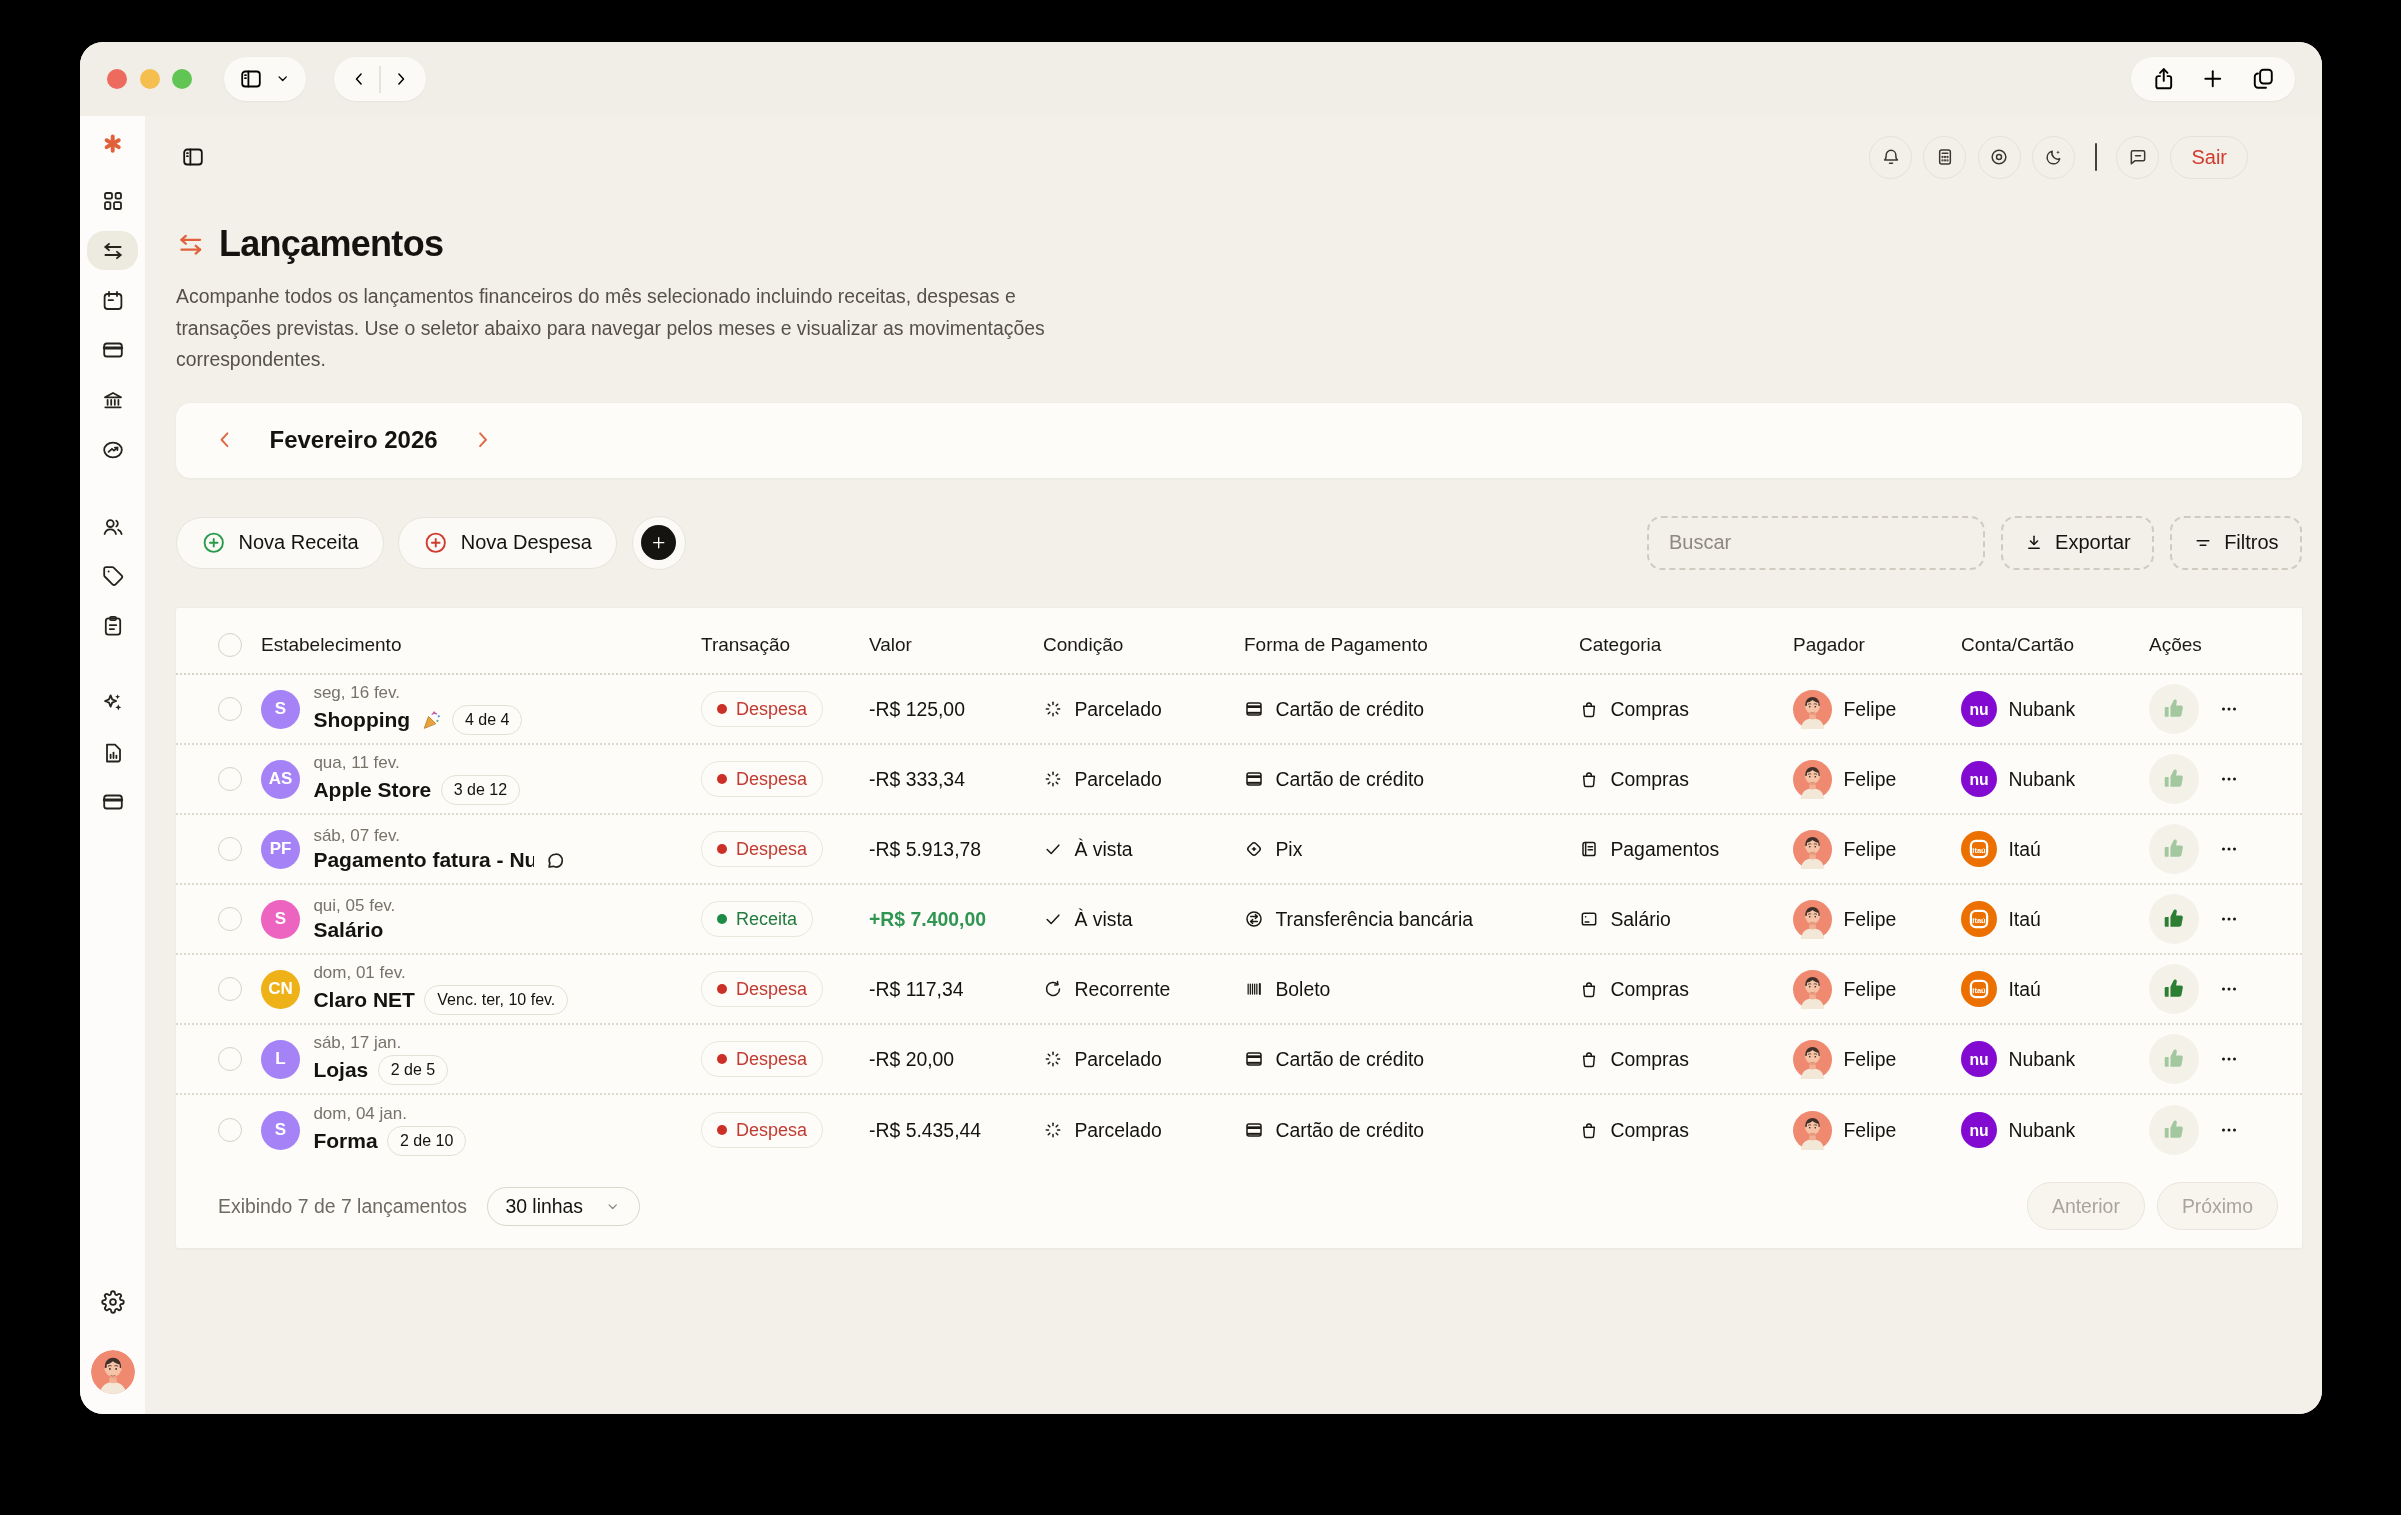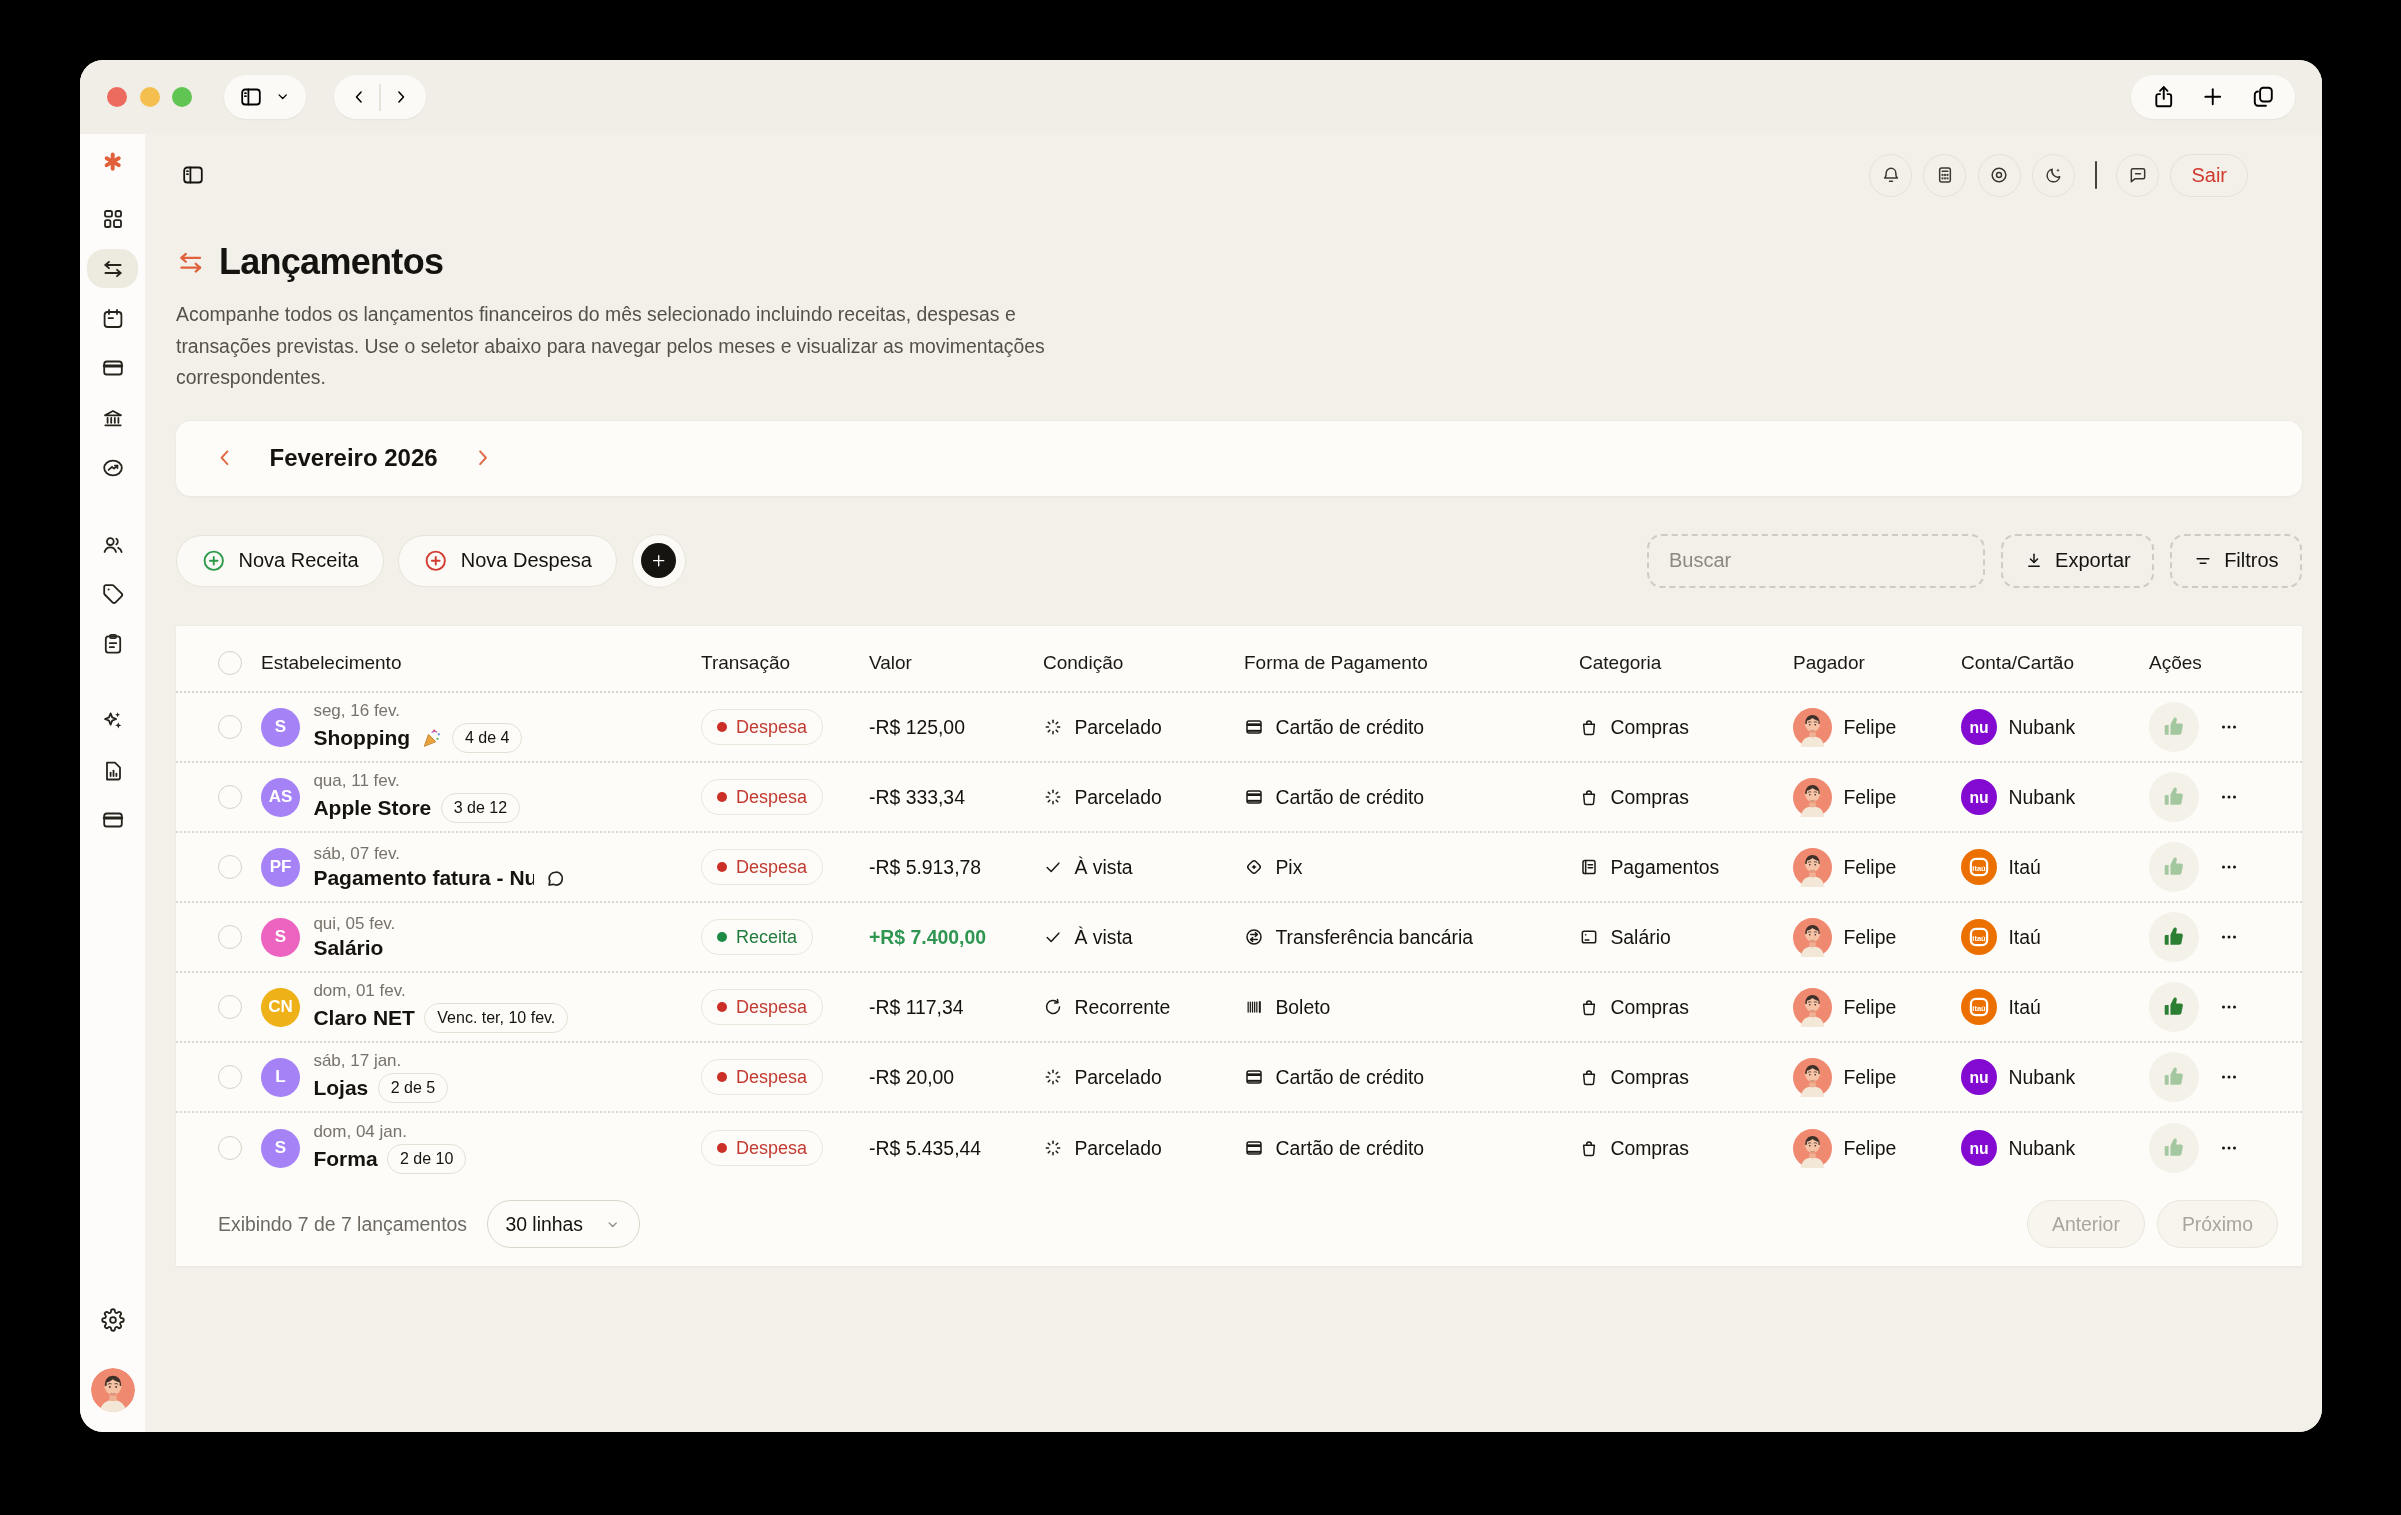--- a/index.html
+++ b/index.html
@@ -1,18 +1,18 @@
 <!DOCTYPE html>
 <html style="font-size:10.7px"><head>
 <meta charset="utf-8">
 <style>
   * { margin:0; padding:0; box-sizing:border-box; }
   html,body { width:2401px; height:1516px; background:#000; font-family:"Liberation Sans","DejaVu Sans",sans-serif; }
   .stage { position:relative; width:2401px; height:1516px; background:#000; overflow:hidden; }
-  .window { position:absolute; left:80px; top:60px; width:2242px; height:1372px; background:#f3f0e9; border-radius:23px; overflow:hidden; box-shadow:0 20px 54px rgba(0,0,0,.6); display:flex; flex-direction:column; }
+  .window { position:absolute; left:80px; top:42px; width:2242px; height:1372px; background:#f3f0e9; border-radius:23px; overflow:hidden; box-shadow:0 20px 54px rgba(0,0,0,.6); display:flex; flex-direction:column; }
 
   
   .titlebar { height:74px; background:#f1eee7; display:flex; align-items:center; padding:0 27px; flex:none; }
   .traffic { display:flex; gap:12.7px; margin-right:32px; }
   .tl { width:20px; height:20px; border-radius:50%; border:none; }
   .tl.red{background:#ed6a5f;} .tl.yellow{background:#f5bf4f;} .tl.green{background:#61c554;}
   .tb-pill { background:#fbfaf6; border-radius:23px; height:44px; display:flex; align-items:center; padding:0 14.7px; gap:10.7px; box-shadow:0 0.7px 2px rgba(0,0,0,.06); margin-right:28px; border:none; }
   .tb-divider { width:1.3px; height:27px; background:#e7e3da; }
   .tb-btn { background:none; border:none; display:flex; align-items:center; }
   .titlebar .spacer { flex:1; }
@@ -83,21 +83,21 @@
   .payer { gap:11.4px; font-size:19.4px; color:#15130f; }
   .acct { gap:11.4px; font-size:19.4px; color:#15130f; }
   .act-cell { gap:20px; }
   .thumb { width:50px; height:50px; border-radius:50%; background:#f4f1e9; border:none; display:flex; align-items:center; justify-content:center; }
   .thumb.muted { color:#a3c79e; } .thumb.solid { color:#2c7e33; }
   .more { background:none; border:none; color:#15130f; display:flex; }
   .cmt { color:#26231d; }
 
   .tfoot { display:flex; align-items:center; padding:17.4px 24px 0 42px; }
   .foot-summary { font-size:19.4px; color:#6e6a62; margin-right:20px; }
-  .rows-pill { display:flex; align-items:center; gap:21px; border:1.3px solid #dad6cb; border-radius:669px; padding:0 17.4px; height:48px; background:#fdfcf9; font-size:19.4px; color:#15130f; font-family:inherit; }
+  .rows-pill { display:flex; align-items:center; gap:21px; border:1.3px solid #dad6cb; border-radius:669px; padding:0 17.4px; height:39px; background:#fdfcf9; font-size:19.4px; color:#15130f; font-family:inherit; }
   .rows-pill .icon { color:#8d897f; }
   .foot-right { margin-left:auto; display:flex; gap:12px; }
   .page-btn { height:48px; padding:0 24px; border-radius:669px; border:1.3px solid #eae6db; background:#f7f5ee; color:#aaa59b; font-size:19.4px; font-family:inherit; }
 
   .icon { display:inline-flex; width:21.4px; height:21.4px; flex:none; }
   .icon svg { width:100%; height:100%; fill:none; stroke:currentColor; stroke-width:1.8; stroke-linecap:round; stroke-linejoin:round; }
   .i26{width:17.4px;height:17.4px;} .i28{width:23px;height:23px;} .i30{width:20px;height:20px;}
   .i34{width:25.5px;height:25.5px;} .i36{width:24px;height:24px;} .i44{width:29.5px;height:29.5px;}
   .i52{width:36px;height:36px;} .i56{width:39px;height:39px;} .i66{width:44px;height:44px;}
 </style>

